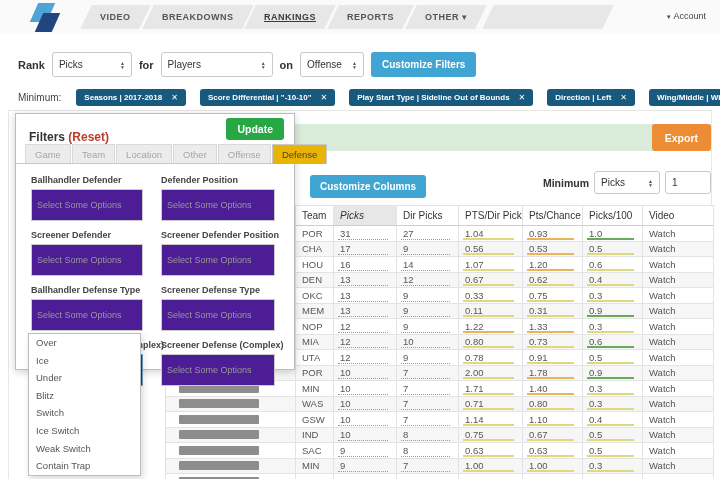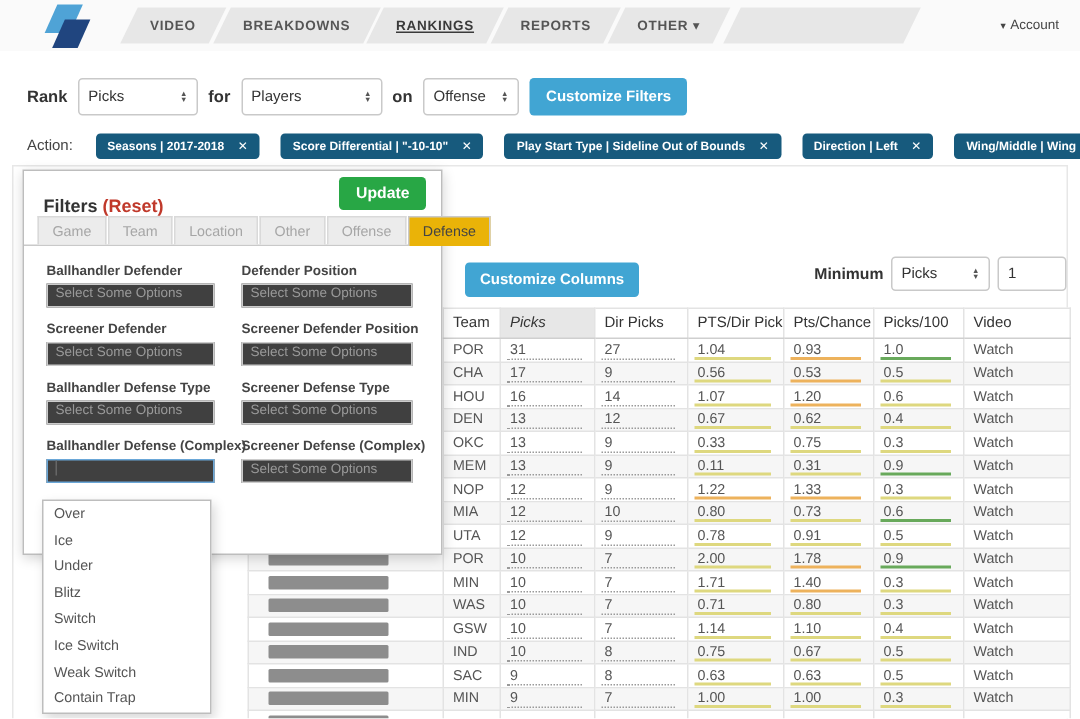--- a/index.html
+++ b/index.html
@@ -21,21 +21,21 @@
   .nav-filler { width:120px; background:#e7e7e7; transform:skewX(-26deg); }
   .account { position:absolute; right:14px; top:11px; font-size:9px; color:#444; cursor:pointer; }
   .account .caret { font-size:7px; margin-right:3px; }
 
   
   .rankbar { position:absolute; left:18px; top:52px; display:flex; align-items:center; gap:7px; }
   .lbl { font-size:11px; font-weight:bold; color:#333; }
   .sel { display:flex; align-items:center; justify-content:space-between; height:25px; background:#fff;
          border:1px solid #c9c9c9; border-radius:3px; padding:0 6px; font-size:10px; color:#333; cursor:pointer; }
   .sel .arrows { display:flex; flex-direction:column; line-height:4px; font-size:5px; color:#555; margin-left:7px; }
-  .w-picks{width:80px}.w-action{width:58px}.w-players{width:94px}.w-offense{width:64px}
+  .w-picks{width:80px}.w-action{width:58px}.w-players{width:112px}.w-offense{width:64px}
   .btn { border:none; border-radius:3px; color:#fff; font-weight:bold; cursor:pointer; font-family:inherit; }
   .btn-blue { background:#41a5d3; }
   .btn-filters { font-size:10px; padding:7px 11px; }
 
   
   .filterbar { position:absolute; left:18px; top:89px; display:flex; align-items:center; gap:15px; }
   .filterbar .f-label { font-size:10px; color:#444; }
   .badge { background:#175a7d; color:#fff; font-size:8px; font-weight:bold; padding:4px 8px;
            border-radius:3px; display:flex; align-items:flex-start; gap:9px; white-space:nowrap; cursor:pointer; }
   .badge .x { font-size:8px; }
@@ -76,21 +76,21 @@
   .panel-head { height:30px; display:flex; align-items:center; justify-content:space-between; padding:0 10px 0 13px; }
   .panel-title { font-size:12px; font-weight:bold; color:#333;margin-top:15px; }
   .panel-title .reset { color:#c0392b; cursor:pointer; }
   .btn-update { background:#28a745; font-size:10.5px; padding:5px 11px; }
   .tabs { display:flex; height:20px; border-bottom:1px solid #c9c9c9; padding-left:9px; }
   .tab { flex:0 auto; font-size:9.5px; color:#a6a6a6; background:#ececec; border:1px solid #d9d9d9; border-bottom:none;
          padding:4px 9px; margin-right:1px; cursor:pointer; white-space:nowrap; }
   .tab.active { background:#eab308; color:#444; margin-bottom:-1px; border-color:#c9c9c9; }
   .fields { display:grid; grid-template-columns:112px 114px; column-gap:18px; row-gap:9px; padding:11px 8px 0 15px; }
   .field label { display:block; font-size:9px; font-weight:bold; color:#444; margin-bottom:4px; white-space:nowrap; }
-  .ms { height:16px; border:1px solid #ccc; display:flex; padding:0 5px; cursor:text; background:#404040; }
+  .ms { height:32px; border:1px solid #ccc; display:flex; align-items:center; padding:0 5px; cursor:text; background:#4c1d95; }
   .ms .ph { font-size:9px; color:#999; }
   .ms .caret-line { display:none; }
   .ms.focused { border-color:#6aa7d8; }
   .ms.focused .caret-line { display:inline-block; width:1px; height:10px; background:#666; }
 
   
   .dropdown { position:absolute; left:28px; top:333px; width:113px; background:#fff; border:1px solid #bdbdbd;
               box-shadow:2px 3px 7px rgba(0,0,0,.15); z-index:11; }
   .opt { height:17.6px; line-height:17.6px; padding:0 7px; font-size:9.5px; color:#555; cursor:pointer; }
 </style>
@@ -154,21 +154,21 @@
       <span>Offense</span>
       <span class="arrows">
           <span>▲</span>
           <span>▼</span>
         </span>
     </div>
     <button class="btn btn-blue btn-filters">Customize Filters</button>
   </div>
 
   <div class="filterbar">
-    <span class="f-label">Action:</span>
+    <span class="f-label">Minimum:</span>
     <span style="display:flex;gap:14px;">
 
         <span class="badge">
           <span>Seasons | 2017-2018</span>
           <span class="x">✕</span>
         </span>
 
         <span class="badge">
           <span>Score Differential | "-10-10"</span>
           <span class="x">✕</span>
@@ -186,20 +186,23 @@
 
         <span class="badge">
           <span>Wing/Middle | Wing</span>
 
         </span>
       </span>
   </div>
 
   <div class="card"></div>
 
+  <div class="alert">
+    <button class="btn btn-export">Export</button>
+  </div>
 
   <button class="btn btn-blue btn-cols">Customize Columns</button>
   <div class="mingroup">
     <span class="lbl">Minimum</span>
     <div class="sel min-sel">
       <span>Picks</span>
       <span class="arrows">
           <span>▲</span>
           <span>▼</span>
         </span>

